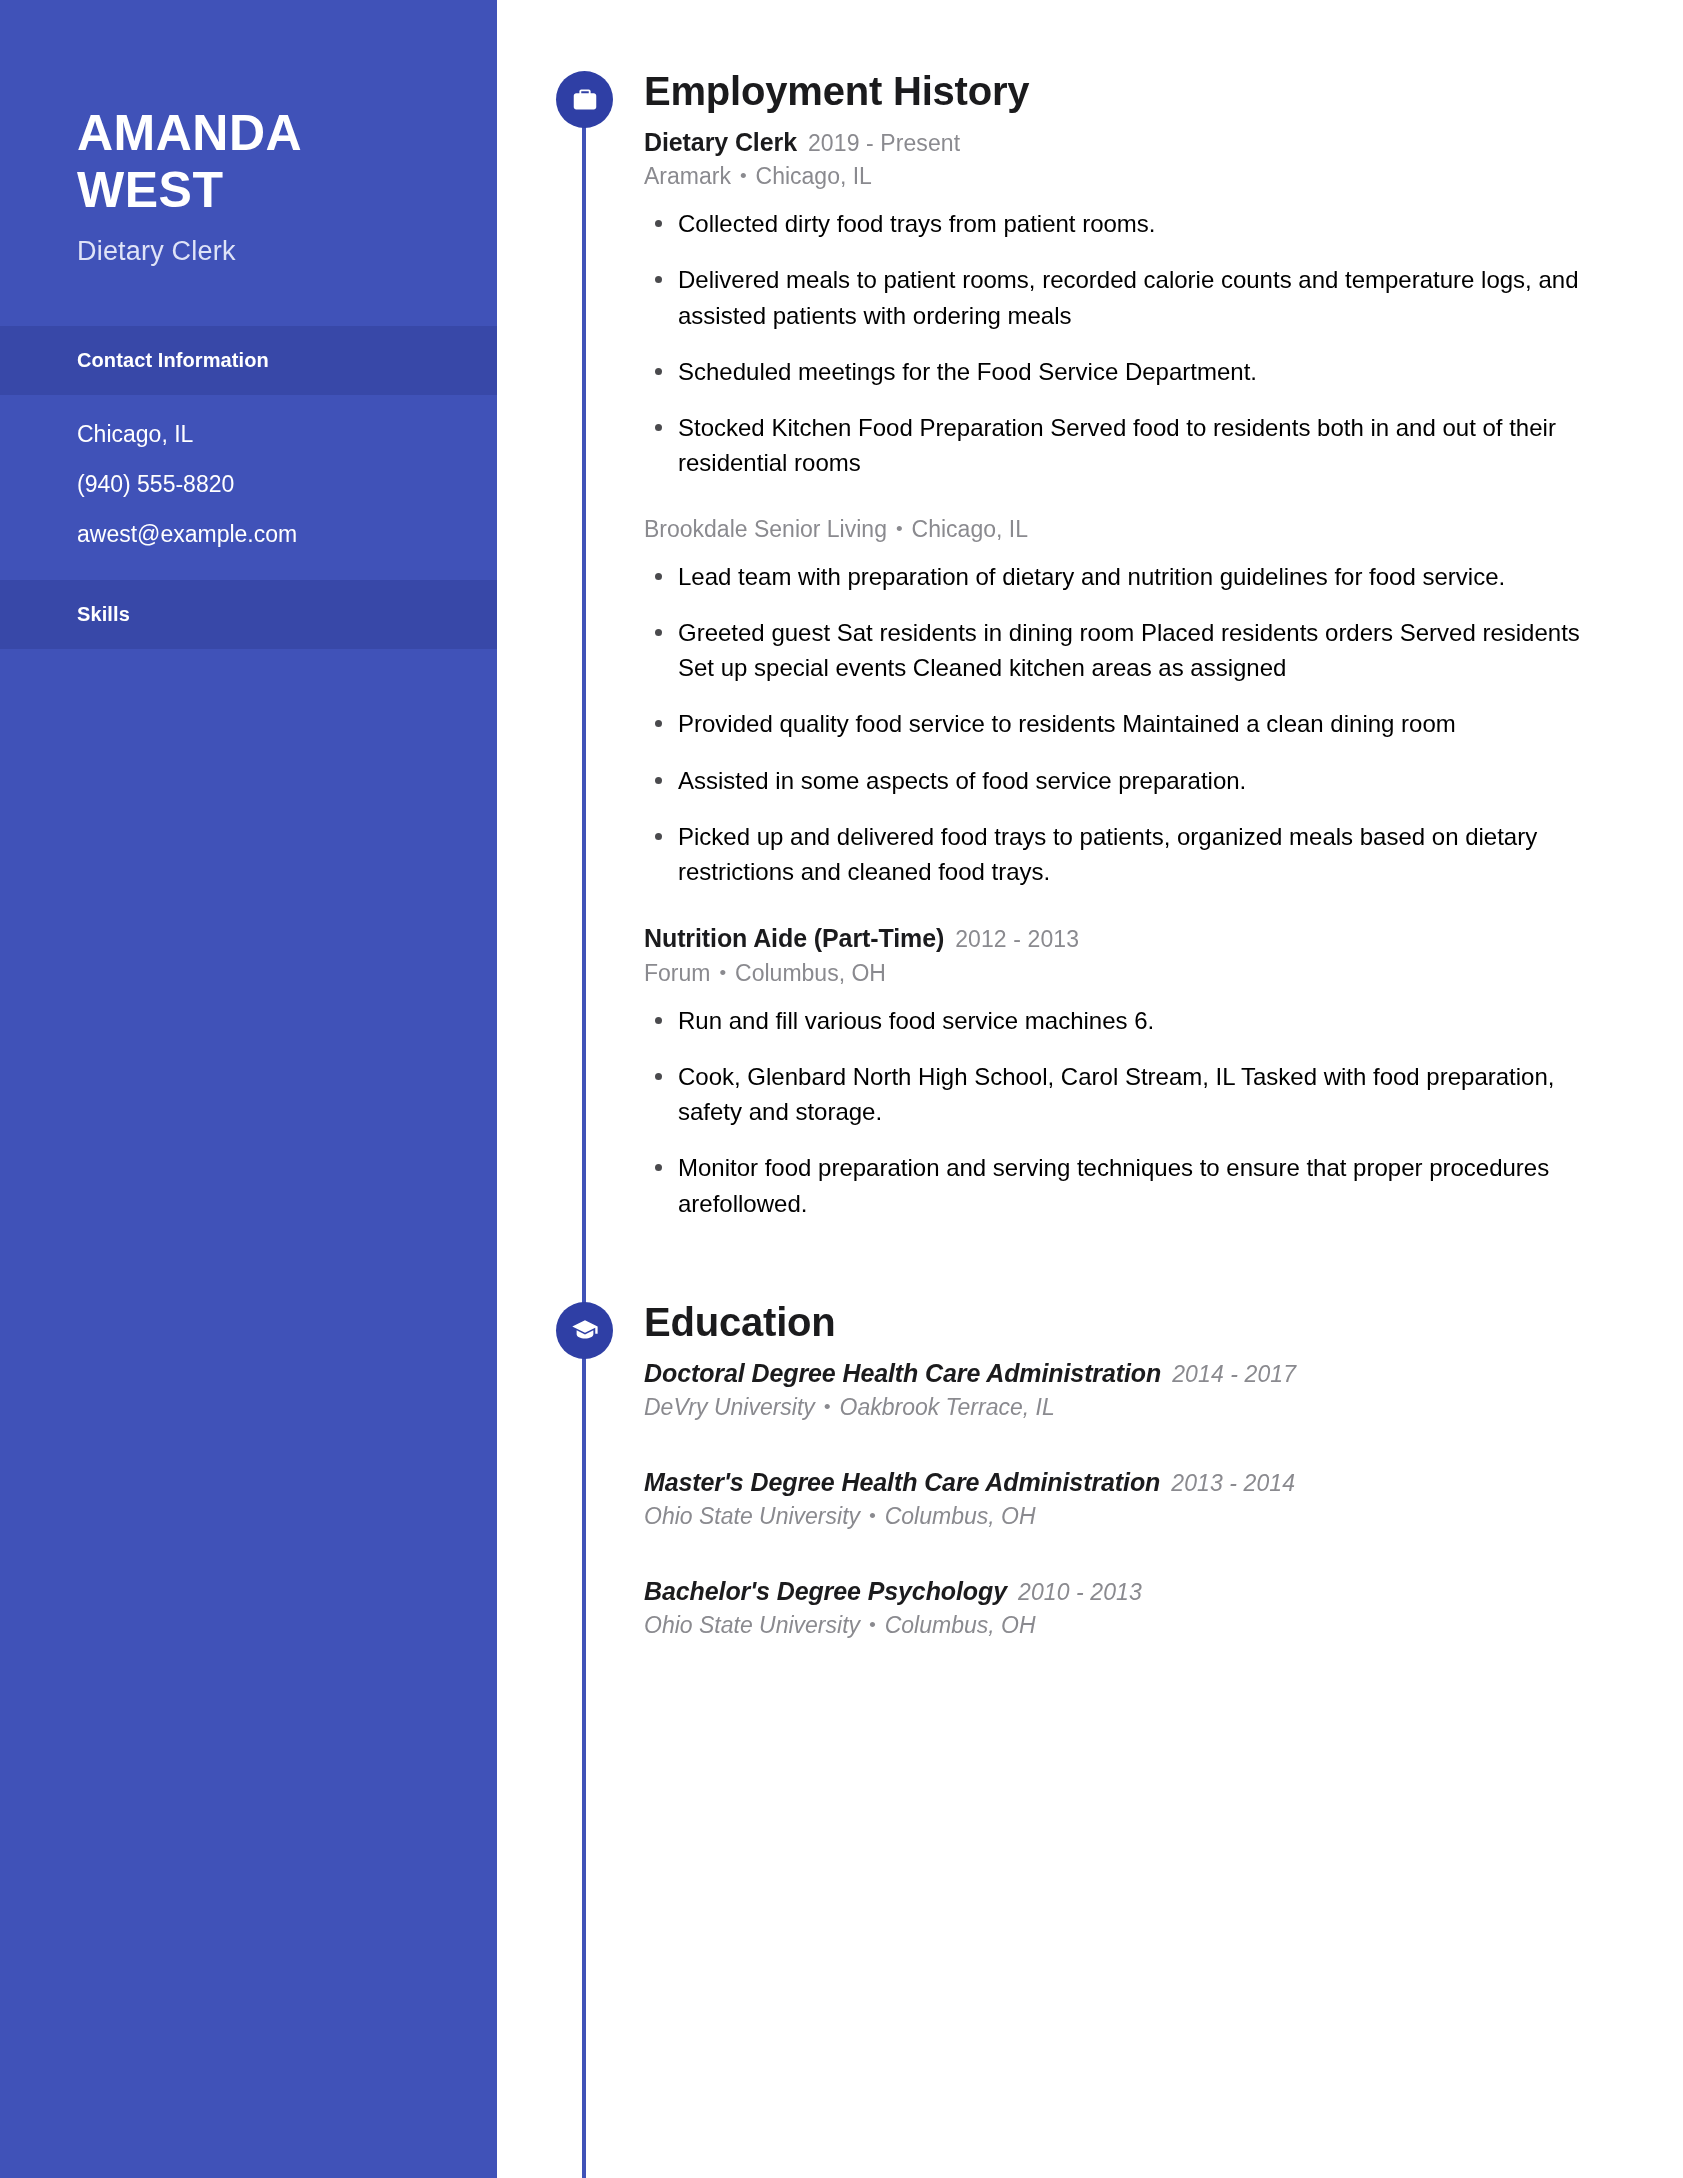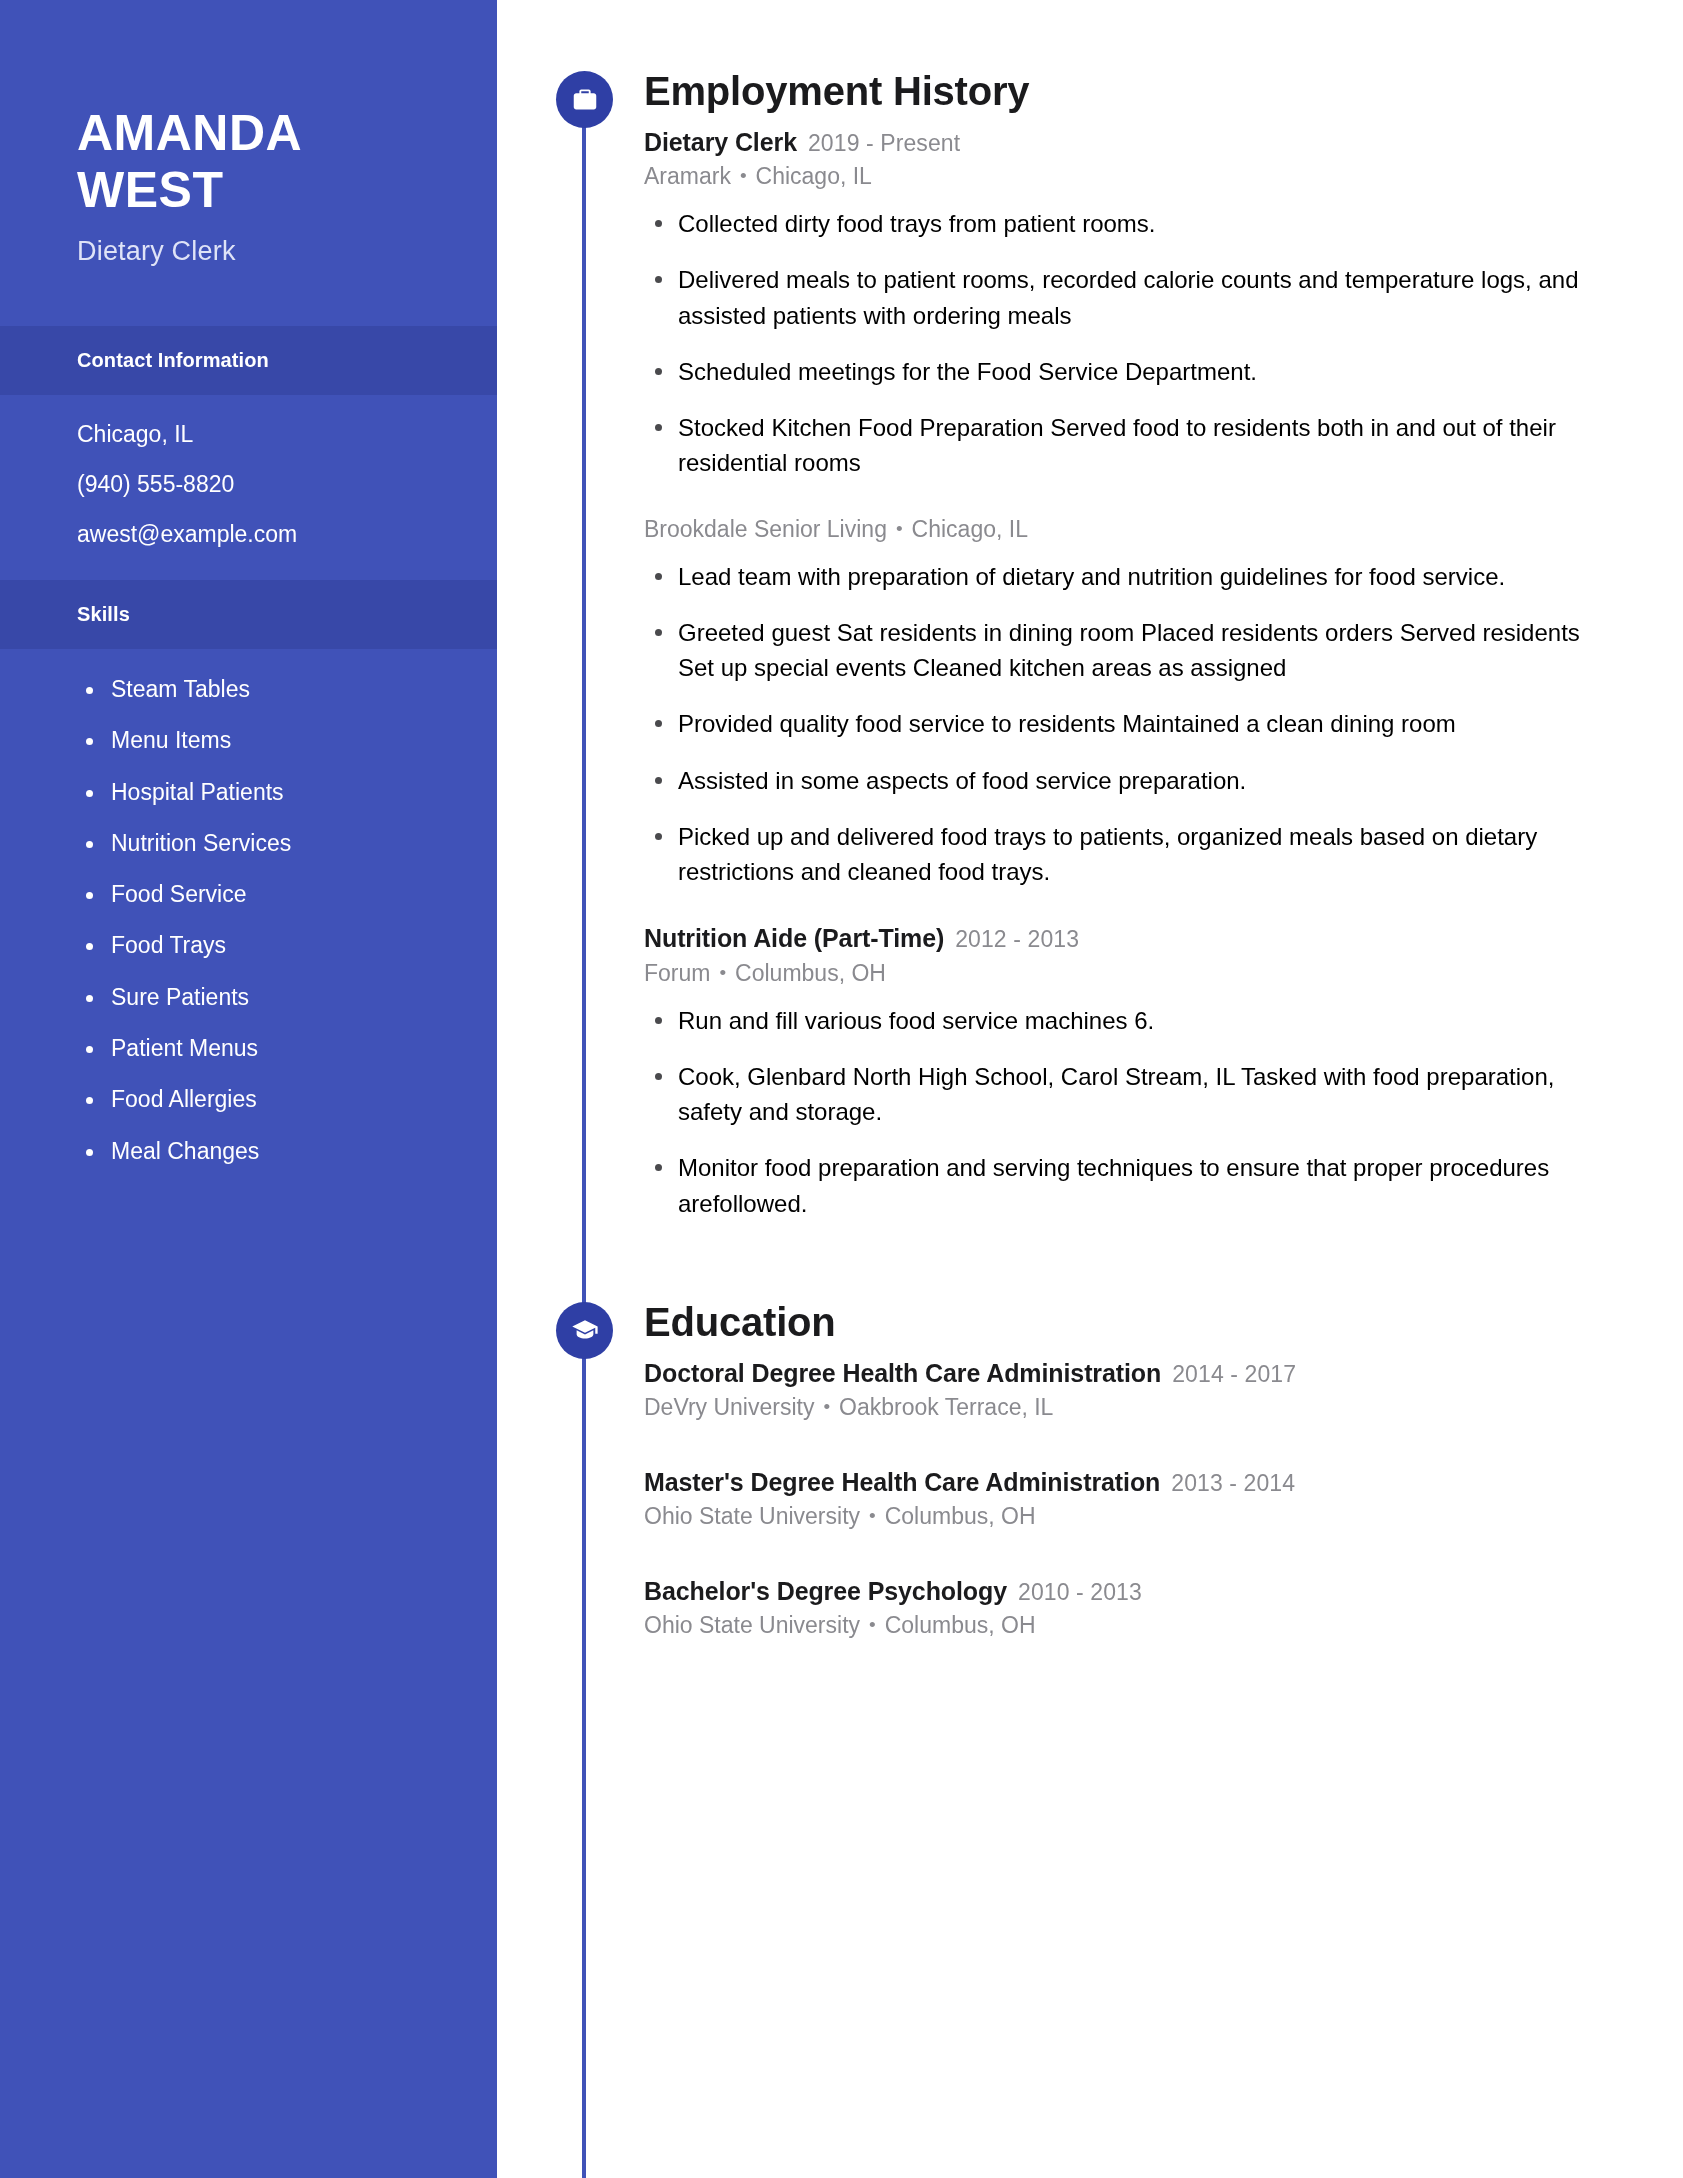--- a/index.html
+++ b/index.html
@@ -185,21 +185,21 @@
     content: "";
     position: absolute;
     left: -23px;
     top: 14px;
     width: 7px;
     height: 7px;
     border-radius: 50%;
     background: #4a4a4d;
   }
   .entry-spaced { margin-top: 34px; }
-  .edu-entry { margin-bottom: 44px; }
+  .edu-entry { margin-bottom: 44px; font-style: italic; }
   .edu-entry:last-child { margin-bottom: 0; }
 </style>
 </head>
 <body>
 
 <div class="page">
 
   <aside class="sidebar">
 
     <div class="sidebar-name-block">
@@ -211,34 +211,20 @@
     <div class="sidebar-spacer"></div>
 
     <div class="sb-section-head">Contact Information</div>
     <div class="sb-section-body">
       <div class="contact-line">Chicago, IL</div>
       <div class="contact-line">(940) 555-8820</div>
       <div class="contact-line">awest@example.com</div>
     </div>
 
     <div class="sb-section-head">Skills</div>
-    <div class="sb-section-body">
-      <ul class="skills-list">
-        <li>Steam Tables</li>
-        <li>Menu Items</li>
-        <li>Hospital Patients</li>
-        <li>Nutrition Services</li>
-        <li>Food Service</li>
-        <li>Food Trays</li>
-        <li>Sure Patients</li>
-        <li>Patient Menus</li>
-        <li>Food Allergies</li>
-        <li>Meal Changes</li>
-      </ul>
-    </div>
   </aside>
 
   <main class="main">
 
     <div class="timeline-rail"></div>
 
     <section class="section">
       <div class="sec-icon">
         <svg width="30" height="30" viewBox="0 0 24 24" fill="#ffffff">
           <path d="M9 3.5h6c.83 0 1.5.67 1.5 1.5v1.5H19c1.1 0 2 .9 2 2v9c0 1.1-.9 2-2 2H5c-1.1 0-2-.9-2-2v-9c0-1.1.9-2 2-2h2.5V5c0-.83.67-1.5 1.5-1.5zm0 3h6V5H9v1.5z"></path>

